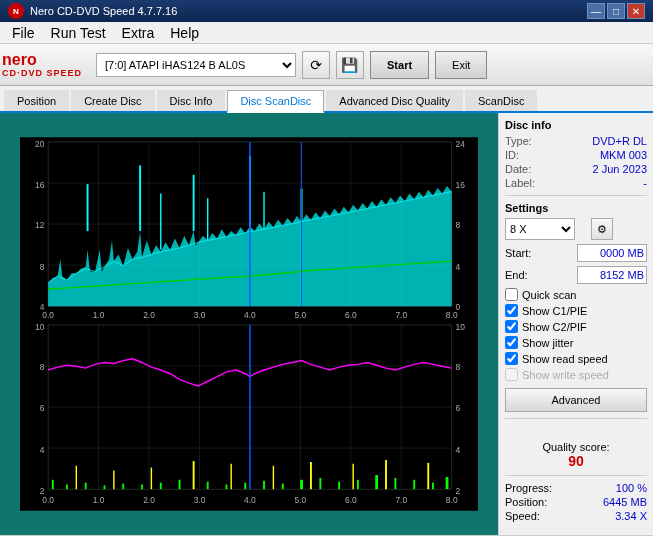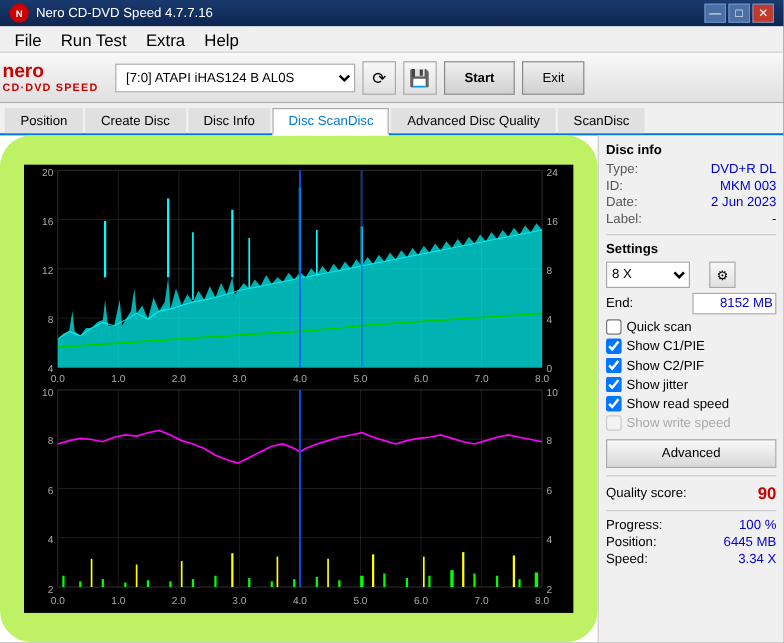--- a/index.html
+++ b/index.html
@@ -162,24 +162,23 @@
     }
 
     .main-area {
       display: flex;
       height: calc(536px - 22px - 22px - 42px - 28px);
       background: white;
     }
 
     .chart-area {
       flex: 1;
-      background: #bef264;
+      background: #0f766e;
       position: relative;
       padding: 20px;
-      border-radius: 26px;
     }
 
     .side-panel {
       width: 155px;
       background: #f0f0f0;
       border-left: 1px solid #ccc;
       padding: 6px;
       font-size: 11px;
       overflow-y: auto;
     }
@@ -251,21 +250,22 @@
       border: 1px solid #aaa;
       font-size: 11px;
       cursor: pointer;
       margin-top: 4px;
     }
 
     .quality-row {
       display: flex;
       justify-content: space-between;
       align-items: center;
-      margin-top: 6px;
+      margin-top: 22px;
+      flex-direction: column;
     }
     .quality-score {
       color: #cc0000;
       font-weight: bold;
       font-size: 14px;
     }
 
     .stats-bar {
       background: #f0f0f0;
       border-top: 1px solid #ccc;
@@ -501,20 +501,24 @@
         <option>8 X</option>
         <option>Max</option>
         <option>1 X</option>
         <option>2 X</option>
         <option>4 X</option>
         <option>16 X</option>
       </select>
       <div class="toolbar-icon-btn" style="width:22px;height:22px;font-size:11px;">⚙</div>
     </div>
     <div class="input-row">
+      <span>Start:</span>
+      <input type="text" class="mb-input" value="0000 MB" style="">
+    </div>
+    <div class="input-row">
       <span>End:</span>
       <input type="text" class="mb-input" value="8152 MB" style="">
     </div>
     
     <div class="checkbox-row">
       <input type="checkbox" id="qs" style="">
       <label for="qs">Quick scan</label>
     </div>
     <div class="checkbox-row">
       <input type="checkbox" id="c1" checked="" style="">

